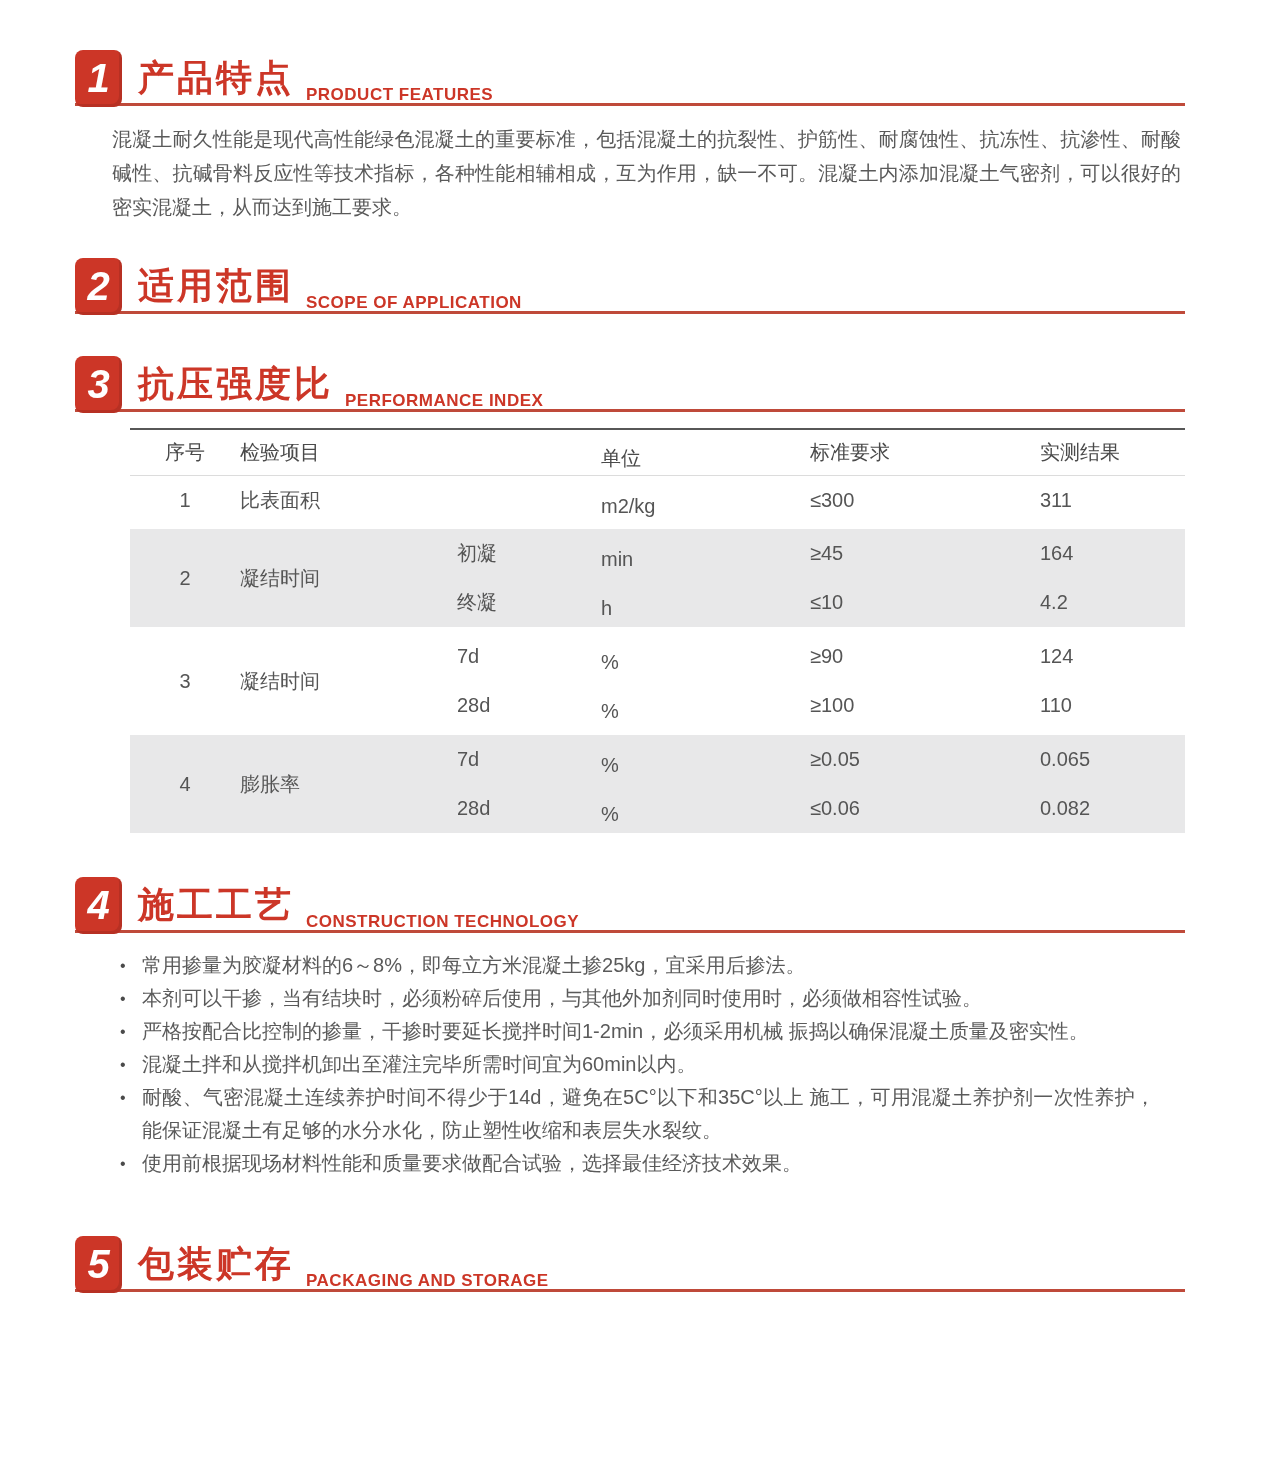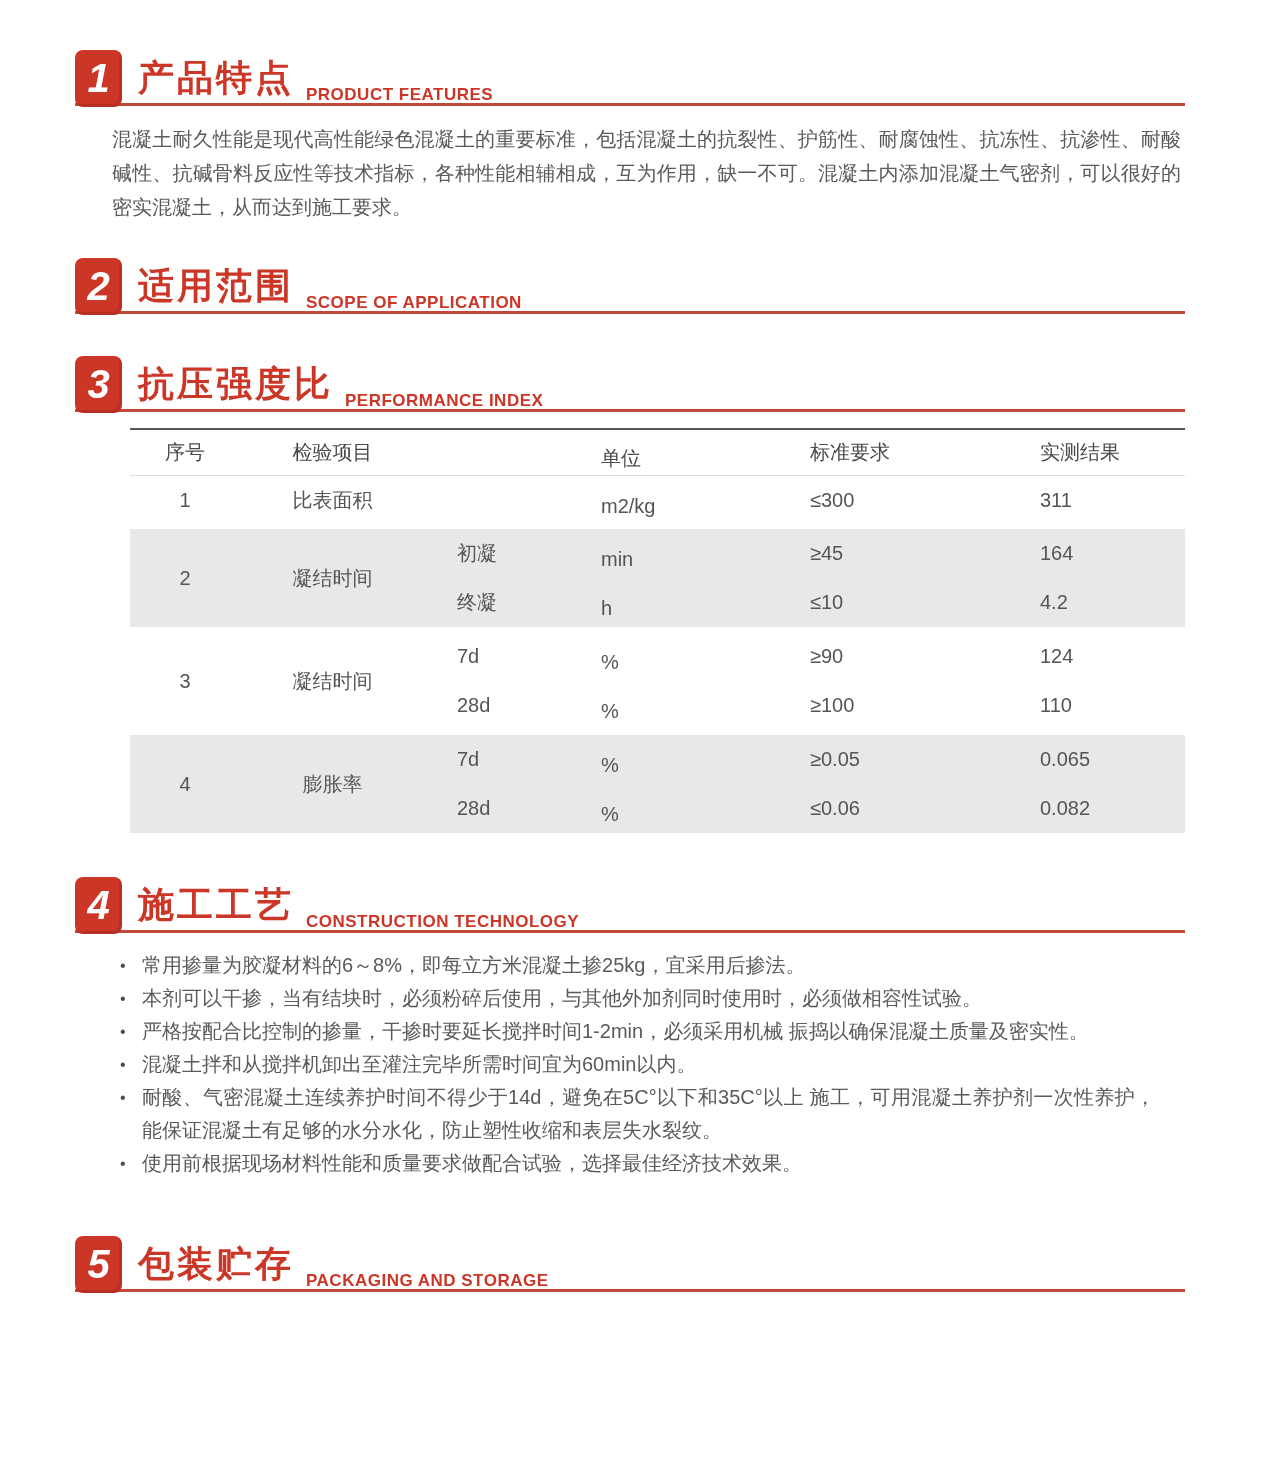--- a/index.html
+++ b/index.html
@@ -109,21 +109,21 @@
   .trow {
     height: 48px;
     align-items: center;
   }
   .tgroup {
     grid-auto-rows: 49px;
     align-items: center;
   }
   .shaded { background: var(--shade); margin: 5px 0; }
   .c1 { grid-column: 1; text-align: center; }
-  .c2 { grid-column: 2; text-align: center; }
+  .c2 { grid-column: 2; }
   .c3 { grid-column: 3; padding-left: 32px; }
   .c4 { grid-column: 4; padding-left: 36px; margin-top: 12px; }
   .c5 { grid-column: 5; padding-left: 40px; }
   .c6 { grid-column: 6; padding-left: 30px; }
   .r1 { grid-row: 1; }
   .r2 { grid-row: 2; }
   .span2 { grid-row: 1 / 3; }
 </style>
 </head>
 <body>

